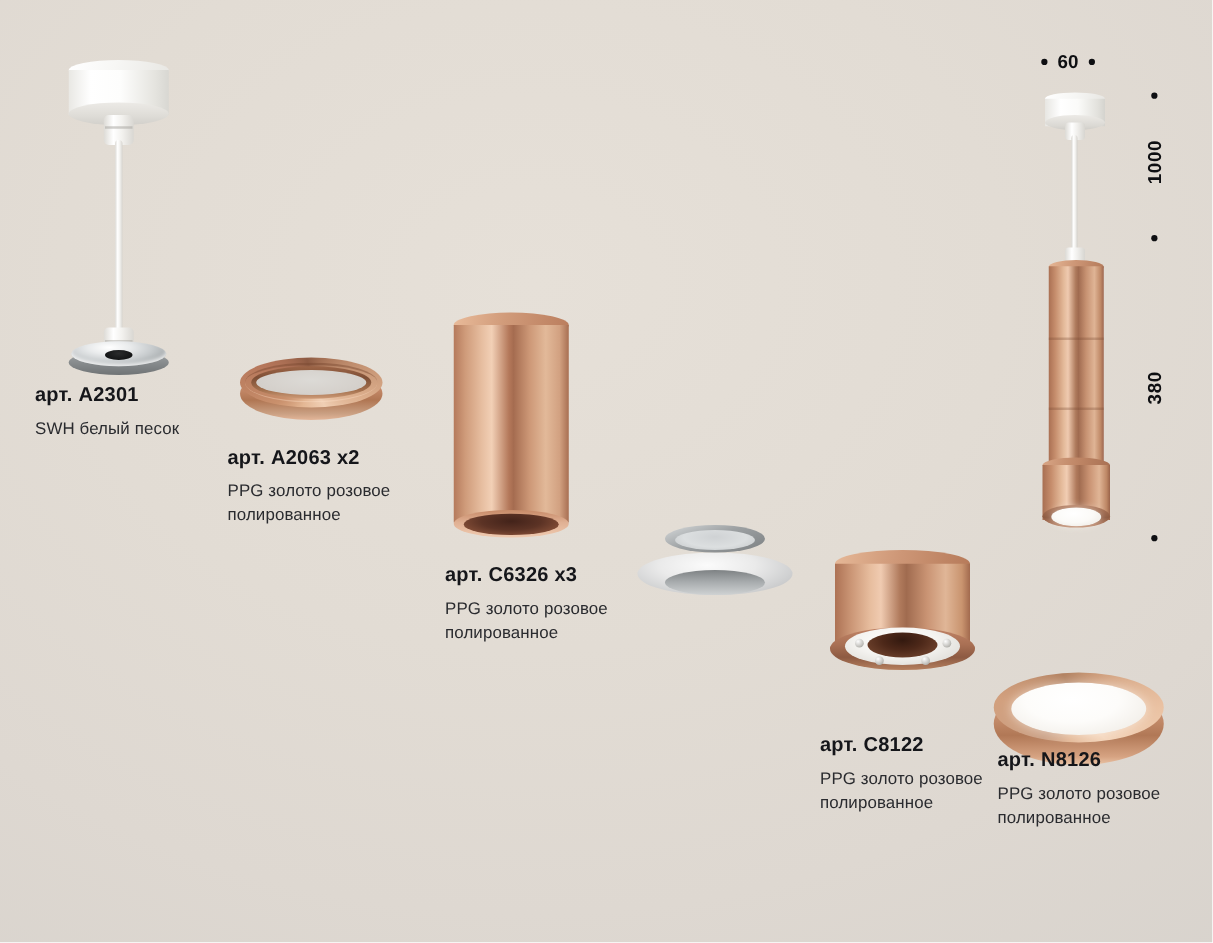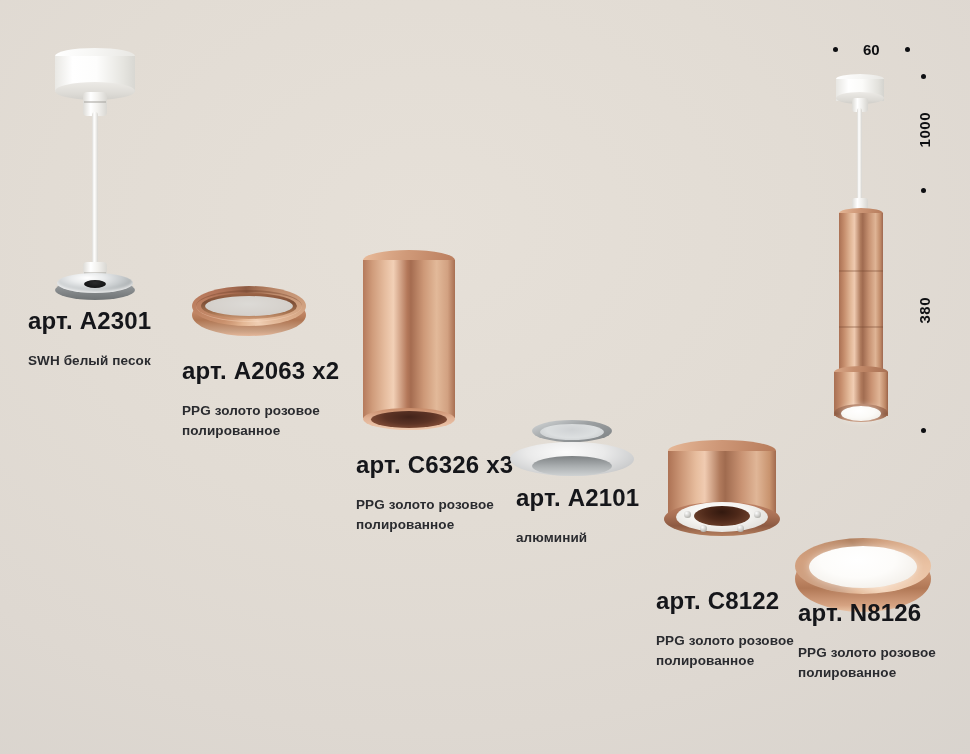--- a/index.html
+++ b/index.html
@@ -11,31 +11,31 @@
   #stage {
     position: relative;
     width: 970px; height: 754px;
     background:
       radial-gradient(ellipse 900px 700px at 44% 30%, #e6e0d8 0%, #e2dcd4 42%, #ded8d1 72%, #d8d3cd 100%);
   }
 
   
   .lbl { position: absolute; }
   .lbl .art {
-    font-size: 24px; font-weight: bold; color: #15161a;
+    font-size: 16px; font-weight: bold; color: #15161a;
     letter-spacing: .2px; white-space: nowrap; line-height: 1.1;
   }
   .lbl .sub {
     font-size: 13.5px; color: #2a2b2f; line-height: 1.45;
-    white-space: pre-line; margin-top: 17px; letter-spacing: .1px; font-weight: bold;
+    white-space: pre-line; margin-top: 7px; letter-spacing: .1px;
   }
 
   
   .dim { position: absolute; color: #0e0f12; font-weight: bold; }
-  .dim-h { font-size: 15px; display: flex; align-items: center; gap: 25px; }
+  .dim-h { font-size: 15px; display: flex; align-items: center; gap: 8px; }
   .dim-v { font-size: 15px; writing-mode: vertical-rl; transform: rotate(180deg); letter-spacing: .5px; }
   .dot { width: 5px; height: 5px; border-radius: 50%; background: #0e0f12; display: block; }
   .dot-abs { position: absolute; width: 5px; height: 5px; border-radius: 50%; background: #0e0f12; }
 
   
   .part { position: absolute; }
 
   
   #a2301 { left: 52px; top: 48px; width: 92px; height: 238px; }
   #a2301 .canopy-top {
@@ -360,24 +360,20 @@
   </div>
 
   <div class="part" id="a2101">
     <div class="flange"></div>
     <div class="thread-body"></div>
     <div class="thread-top"></div>
     <div class="thread-bore"></div>
     <div class="thread-bot"></div>
   </div>
 
-  <div class="lbl" style="left:516px; top:485px;">
-    <div class="art">арт. A2101</div>
-    <div class="sub">алюминий</div>
-  </div>
 
   <div class="part" id="c8122">
     <div class="s-top"></div>
     <div class="s-body"></div>
     <div class="s-rim"></div>
     <div class="s-plate"></div>
     <div class="s-hole"></div>
     <div class="scr s1"></div>
     <div class="scr s2"></div>
     <div class="scr s3"></div>

